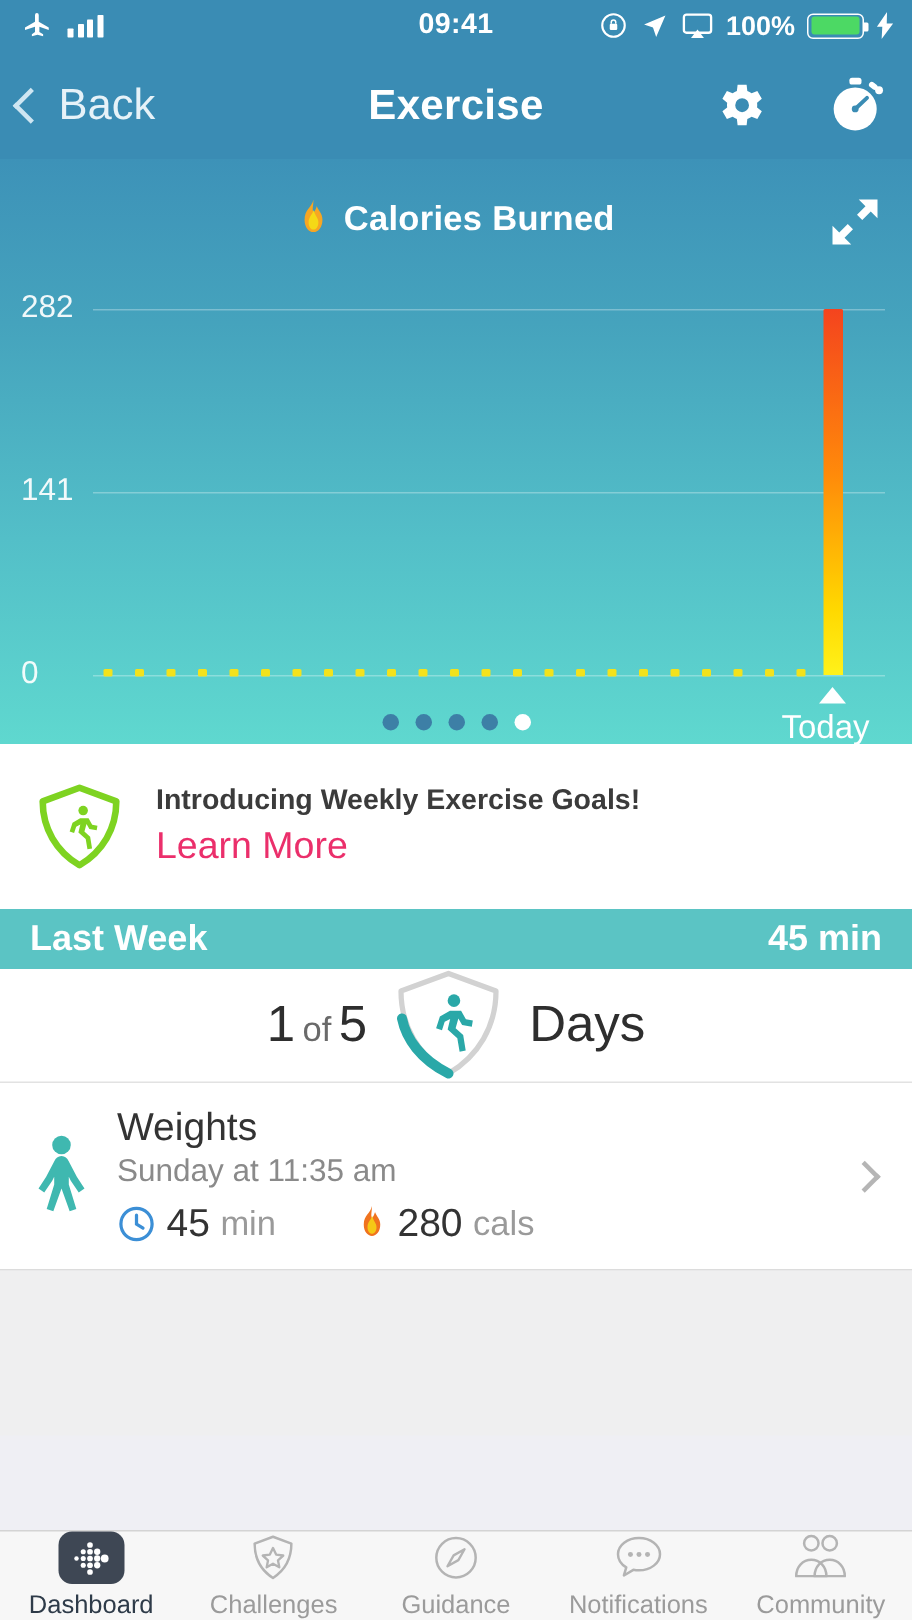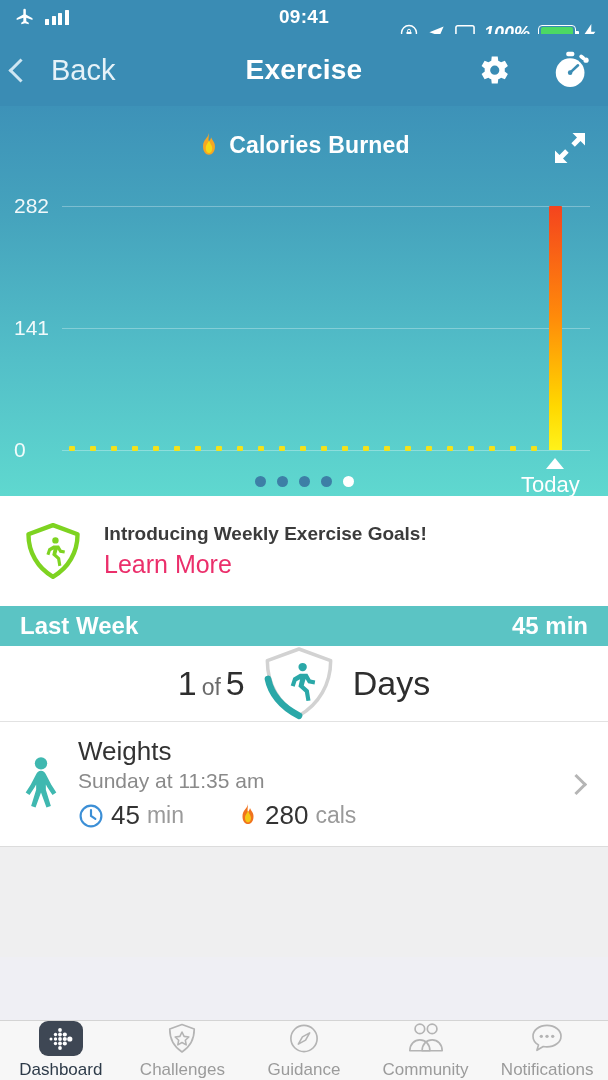--- a/index.html
+++ b/index.html
@@ -12,37 +12,37 @@
   }
   .phone { position:relative; width:608px; height:1080px; }
 
   
   .statusbar {
     height:34px; background:#3A8CB4; color:#fff;
     display:flex; align-items:center; padding:0 14px;
     font-size:19px; font-weight:600; position:relative;
   }
   .sb-left { display:flex; align-items:center; gap:9px; }
-  .sb-right { display:flex; align-items:center; gap:8px; position:absolute; right:12px; top:16px; height:34px;font-style:italic; }
+  .sb-right { display:flex; align-items:center; gap:8px; position:absolute; right:12px; top:0; height:34px; }
   .sb-time { position:absolute; left:0; right:0; text-align:center; font-size:19px; font-weight:600; letter-spacing:.3px; }
   .bars { display:flex; align-items:flex-end; gap:2.5px; height:16px; }
   .bars i { display:block; width:4px; background:#fff; border-radius:.5px; }
   .bars i:nth-child(1){height:6px}.bars i:nth-child(2){height:9px}
   .bars i:nth-child(3){height:12px}.bars i:nth-child(4){height:15px}
   .battery { width:38px; height:17px; border:1.6px solid #fff; border-radius:4px; padding:1.6px; position:relative; }
   .battery::after{ content:""; position:absolute; right:-4px; top:5px; width:2.6px; height:6px; background:#fff; border-radius:0 1px 1px 0;}
   .battery b{ display:block; height:100%; width:100%; background:#4CD964; border-radius:2px;}
   .pct { font-size:18px; font-weight:600; }
 
   
   .navbar {
     height:72px; background:#3A8CB4; display:flex; align-items:center;
     position:relative; color:#fff;
   }
-  .nav-back { display:flex; align-items:center; gap:20px; padding-left:12px; cursor:pointer; }
+  .nav-back { display:flex; align-items:center; gap:8px; padding-left:12px; cursor:pointer; }
   .chev-left { width:17px; height:17px; border-left:3.4px solid #CFE6F2; border-bottom:3.4px solid #CFE6F2; transform:rotate(45deg); margin-right:2px;}
   .nav-back span { font-size:29px; color:#E6F2F8; font-weight:400; }
   .nav-title { position:absolute; left:0; right:0; text-align:center; font-size:28px; font-weight:700; letter-spacing:.2px; pointer-events:none;}
   .nav-actions { position:absolute; right:16px; display:flex; align-items:center; gap:38px; }
 
   
   .chart-card {
     position:relative; height:390px;
     background:linear-gradient(180deg,#3D92B8 0%,#45A3BD 28%,#53BFC8 65%,#5FD8CF 100%);
     overflow:hidden;
@@ -316,34 +316,34 @@
         <span class="lbl">Challenges</span>
       </div>
       <div class="tab">
         <svg width="40" height="40" viewBox="0 0 40 40">
           <circle cx="20" cy="20" r="15" fill="none" stroke="#B4B4B4" stroke-width="1.9"></circle>
           <path d="M26.5 13.5 21.8 21.8 13.5 26.5 18.2 18.2z" fill="none" stroke="#B4B4B4" stroke-width="1.8" stroke-linejoin="round"></path>
         </svg>
         <span class="lbl">Guidance</span>
       </div>
       <div class="tab">
-        <svg width="46" height="40" viewBox="0 0 46 40">
-          <g fill="none" stroke="#B4B4B4" stroke-width="1.9" stroke-linejoin="round">
-            <path d="M16 14.5a5.5 5.5 0 1 0 0-11 5.5 5.5 0 0 0 0 11zM4.5 34c0-7.4 5.2-12.5 11.5-12.5S27.5 26.6 27.5 34z"></path>
-            <path d="M30 14.5a5.5 5.5 0 1 0 0-11 5.5 5.5 0 0 0 0 11zM18.5 34c0-7.4 5.2-12.5 11.5-12.5S41.5 26.6 41.5 34z"></path>
-          </g>
-        </svg>
-        <span class="lbl">Community</span>
-      </div>
-      <div class="tab">
         <svg width="42" height="40" viewBox="0 0 42 40">
           <path d="M21 5c8.8 0 16 5.5 16 12.3 0 6.8-7.2 12.3-16 12.3a21 21 0 0 1-4.3-.4l-7.2 4.3 1.8-6.2C7.4 25 5 21.4 5 17.3 5 10.5 12.2 5 21 5z" fill="none" stroke="#B4B4B4" stroke-width="1.9" stroke-linejoin="round"></path>
           <g fill="#B4B4B4">
             <circle cx="14.5" cy="17.5" r="1.9"></circle>
             <circle cx="21" cy="17.5" r="1.9"></circle>
             <circle cx="27.5" cy="17.5" r="1.9"></circle>
           </g>
         </svg>
         <span class="lbl">Notifications</span>
       </div>
+      <div class="tab">
+        <svg width="46" height="40" viewBox="0 0 46 40">
+          <g fill="none" stroke="#B4B4B4" stroke-width="1.9" stroke-linejoin="round">
+            <path d="M16 14.5a5.5 5.5 0 1 0 0-11 5.5 5.5 0 0 0 0 11zM4.5 34c0-7.4 5.2-12.5 11.5-12.5S27.5 26.6 27.5 34z"></path>
+            <path d="M30 14.5a5.5 5.5 0 1 0 0-11 5.5 5.5 0 0 0 0 11zM18.5 34c0-7.4 5.2-12.5 11.5-12.5S41.5 26.6 41.5 34z"></path>
+          </g>
+        </svg>
+        <span class="lbl">Community</span>
+      </div>
     </div>
 
 </div>
 
 </body></html>

